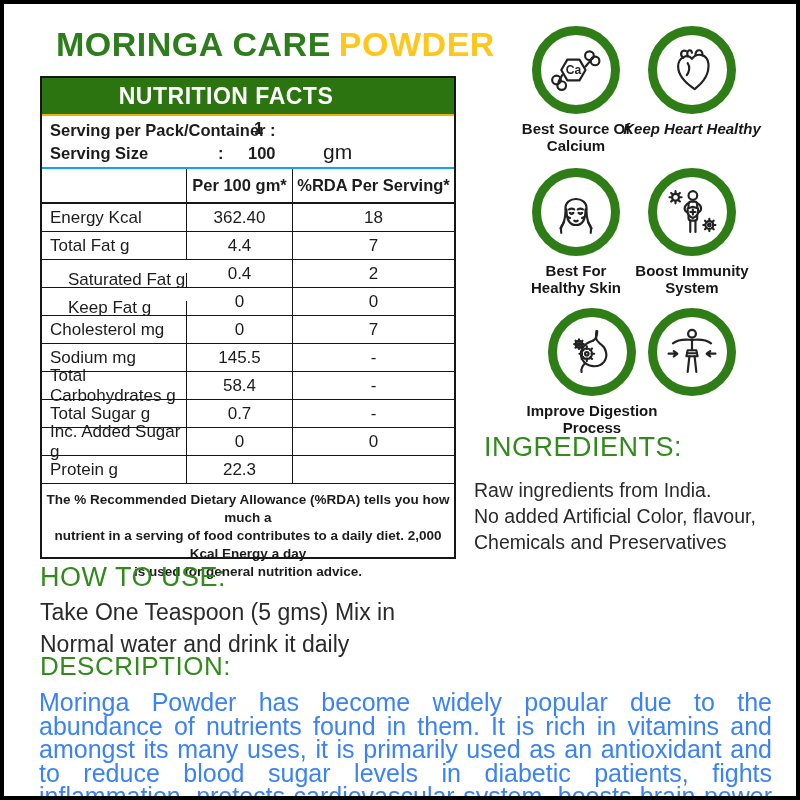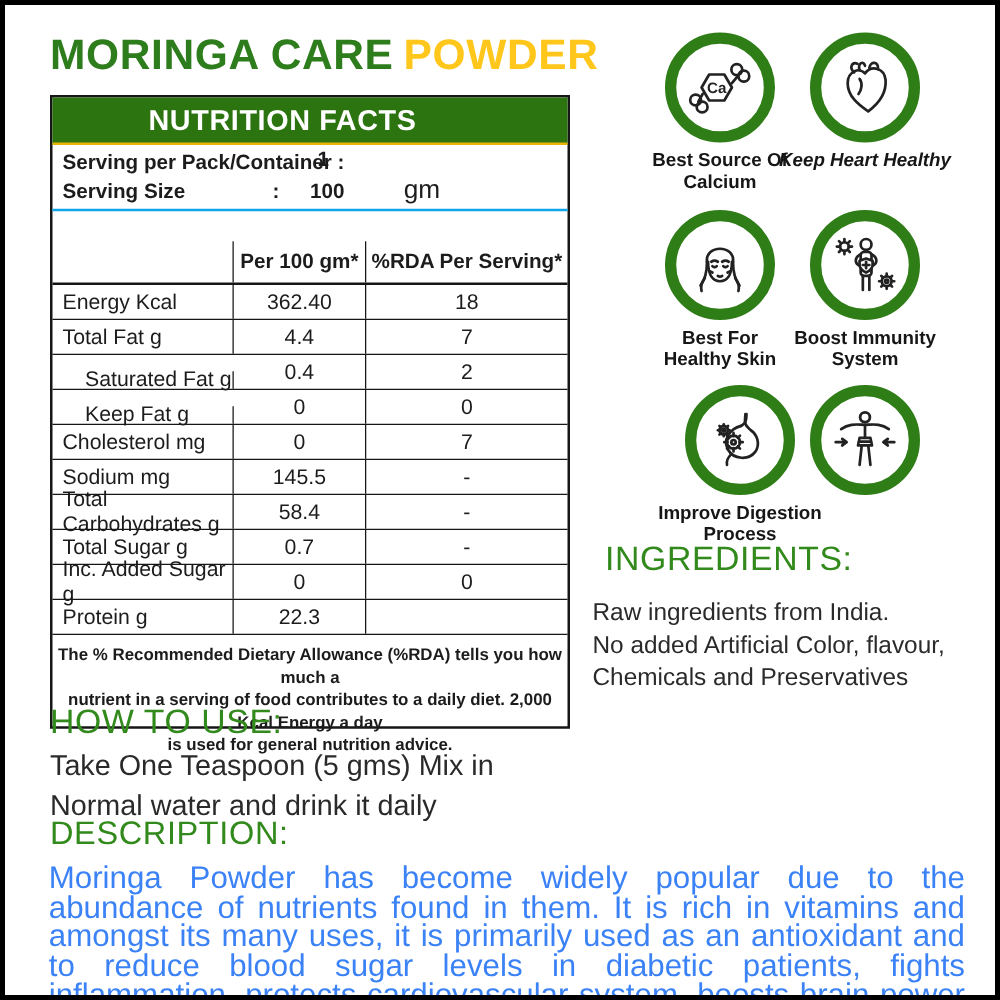--- a/index.html
+++ b/index.html
@@ -3,36 +3,36 @@
 <meta charset="utf-8">
 <style>
   html,body{margin:0;padding:0;background:#888;}
   .page{
     position:relative; width:800px; height:800px; margin:0 auto;
     background:#fff; border:4px solid #000; box-sizing:border-box;
     font-family:"Liberation Sans", sans-serif; color:#1c1c1c; overflow:hidden;
   }
   
   .title{position:absolute; left:36px; top:21px; font-size:34px; font-weight:bold; letter-spacing:.5px; white-space:nowrap;}
-  .title .t1{color:#2e7d1c;}
+  .title .t1{color:#2e7d1c;margin-left:16px;}
   .title .t2{color:#ffc71c; margin-left:8px;}
 
   
   .nf{position:absolute; left:36px; top:72px; width:416px; border:2.5px solid #161616; box-sizing:border-box; background:#fff;}
   .nf-banner{height:38px; box-sizing:border-box; background:#2c7410; border-bottom:2px solid #eab308;
     color:#fff; font-weight:bold; font-size:23px; letter-spacing:.5px; text-align:center; line-height:36px; padding-right:44px;}
   .nf-serving{position:relative; height:53px; box-sizing:border-box; border-bottom:2px solid #0ea5e9; font-weight:bold; font-size:16.5px;}
   .sv-l1{position:absolute; left:8px; top:5px;}
   .sv-v1{position:absolute; left:212px; top:3px;}
   .sv-l2{position:absolute; left:8px; top:28px;}
   .sv-c2{position:absolute; left:176px; top:28px;}
   .sv-v2{position:absolute; left:206px; top:28px;}
   .sv-u2{position:absolute; left:281px; top:24px; font-weight:400; font-size:21px;}
   .nf-row{display:flex; height:28px; box-sizing:border-box; border-bottom:1.5px solid #161616; font-size:17px;}
-  .nf-row.head{height:35px; border-bottom:2px solid #161616; font-weight:bold; font-size:16.5px;margin-top:24px;}
+  .nf-row.head{height:35px; border-bottom:2px solid #161616; font-weight:bold; font-size:16.5px;}
   .nf-row .c1{width:145px; box-sizing:border-box; border-right:1.5px solid #161616; display:flex; align-items:center; padding-left:8px;}
   .nf-row .c2{width:106px; box-sizing:border-box; border-right:1.5px solid #161616; display:flex; align-items:center; justify-content:center;}
   .nf-row .c3{flex:1; display:flex; align-items:center; justify-content:center;}
   .nf-row.indent .c1{padding-left:26px;margin-top:13px;}
   .nf-foot{height:73px; box-sizing:border-box; padding-top:7px; font-weight:bold; font-size:13.5px; line-height:18px; text-align:center; white-space:pre-line;}
 
   
   .benefit{position:absolute; width:176px; text-align:center;}
   .b0{left:484px; top:22px;} .b1{left:600px; top:22px;font-style:italic;}
   .b2{left:484px; top:164px;} .b3{left:600px; top:164px;}

